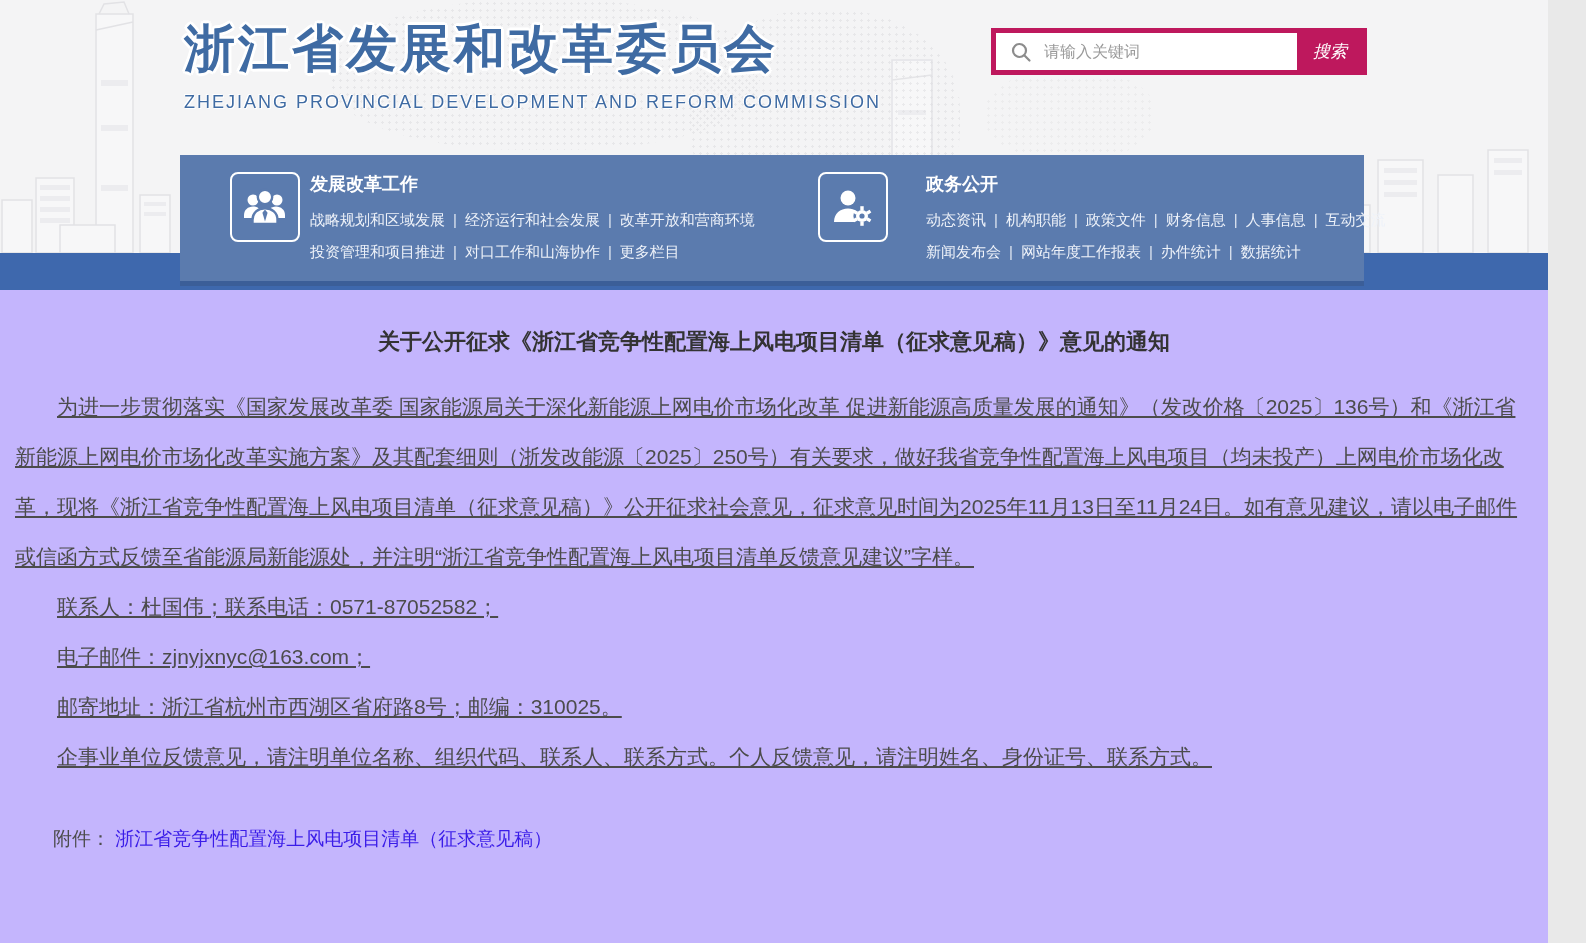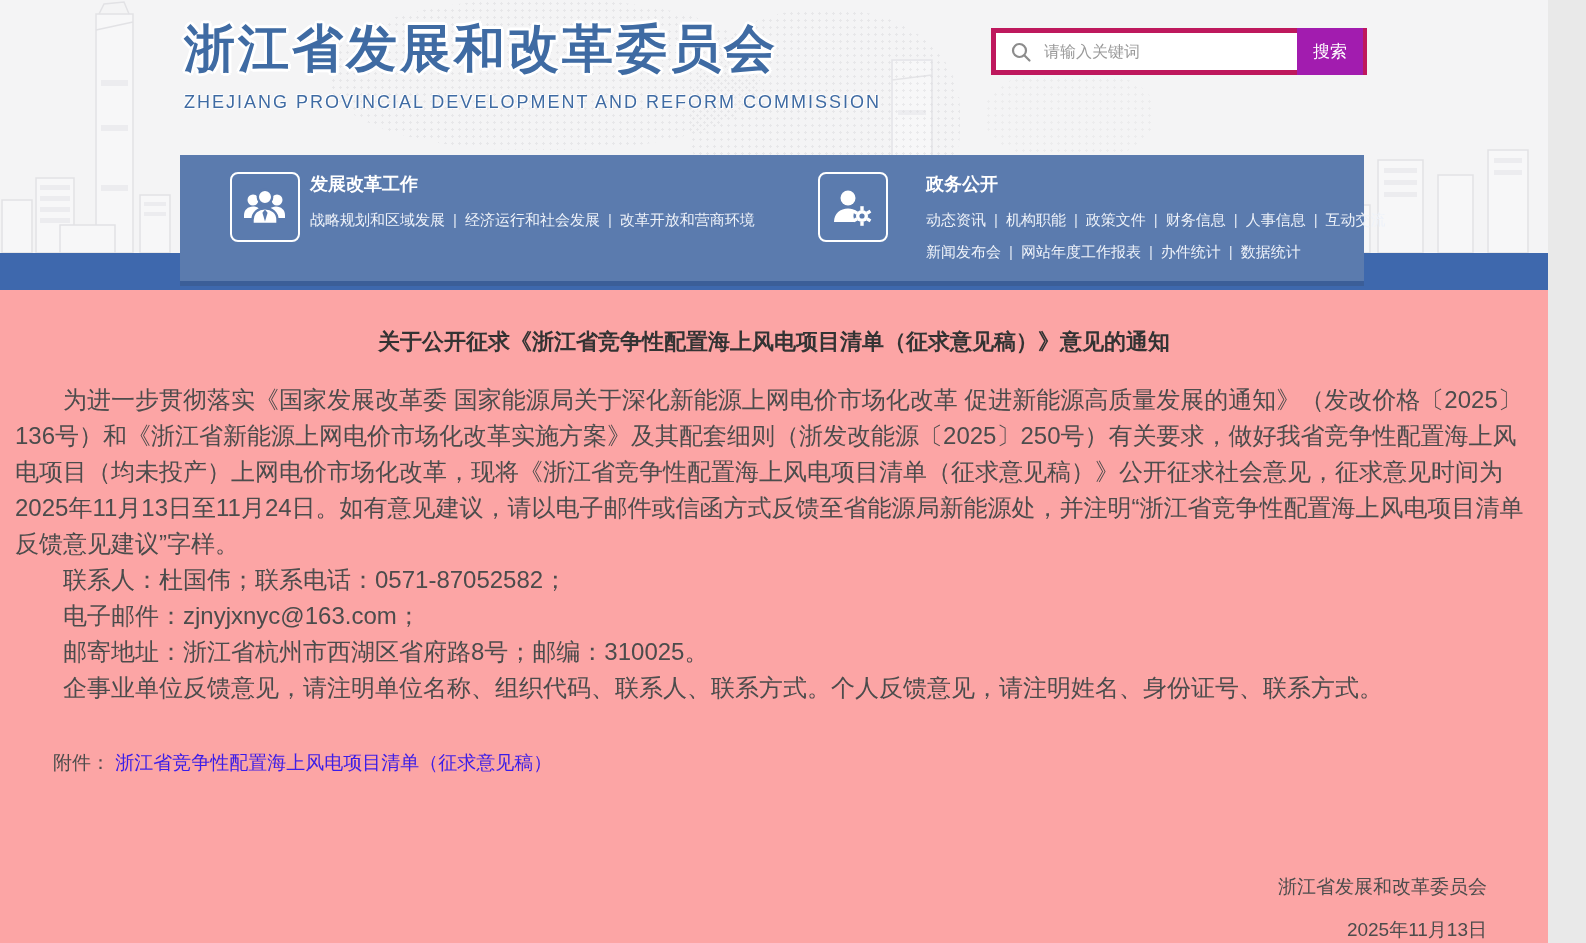--- a/index.html
+++ b/index.html
@@ -17,42 +17,42 @@
     text-shadow:-2px -2px 0 #fff,2px -2px 0 #fff,-2px 2px 0 #fff,2px 2px 0 #fff,0 3px 0 #fff,3px 0 0 #fff,0 -3px 0 #fff,-3px 0 0 #fff;}
   .brand-en{margin-top:13px;font-size:18px;font-weight:normal;color:#3f6ba3;letter-spacing:2px;
     text-shadow:-1px -1px 0 #fff,1px 1px 0 #fff;}
 
   
   .search{position:absolute;left:991px;top:28px;width:376px;height:47px;background:#fff;
           border:5px solid #be185d;box-sizing:border-box;display:flex;align-items:center;z-index:3;}
   .search .mag{margin:0 10px 0 14px;display:flex;}
   .search input{flex:1;border:none;outline:none;font-size:16px;color:#333;background:transparent;min-width:0;}
   .search input::placeholder{color:#9a9a9a;}
-  .search-btn{width:66px;height:47px;margin:-1px -1px -1px 0;background:#a21caf;color:#fff;
-              font-size:17px;border:none;cursor:pointer;font-family:inherit;}
+  .search-btn{width:66px;height:47px;margin:-1px -1px -1px 0;background:#be185d;color:#fff;
+              font-size:17px;border:none;cursor:pointer;font-family:inherit;font-style:italic;}
 
   
   .band{position:absolute;left:0;top:253px;width:100%;height:37px;background:#3e68ad;z-index:1;}
   .navpanel{position:absolute;left:180px;top:155px;width:1184px;height:126px;background:#5b7bae;
             box-shadow:0 5px 0 rgba(56,79,117,.38);z-index:2;}
   .nav-section{position:absolute;top:17px;display:flex;}
   .nav-section:nth-child(1){left:50px;}
   .nav-section:nth-child(2){left:638px;gap:28px;}
   .icon-box{width:66px;height:66px;border:2px solid #fff;border-radius:8px;flex:none;
             display:flex;align-items:center;justify-content:center;}
   .nav-txt{margin-left:10px;}
   .nav-title{font-size:18px;font-weight:bold;color:#fff;margin:0 0 8px;cursor:pointer;}
   .nav-row{font-size:15px;color:#eef2f9;line-height:32px;white-space:nowrap;}
   .nav-row a{color:#eef2f9;text-decoration:none;cursor:pointer;font-family:Liberation Serif, serif;}
   .sep{margin:0 8px;font-style:normal;opacity:.9;}
 
   
-  .main{position:absolute;left:0;top:290px;width:100%;height:653px;background:#fca5a5;z-index:2;box-sizing:border-box;}
+  .main{position:absolute;left:0;top:290px;width:100%;height:653px;background:#c4b5fd;z-index:2;box-sizing:border-box;}
   .art-title{margin:37px 20px 0;text-align:center;font-size:22px;font-weight:bold;color:#333;}
-  .art-body{margin:25px 16px 0 15px;font-size:24px;line-height:36px;color:#4c4c4c;}
+  .art-body{margin:25px 16px 0 15px;font-size:21px;line-height:50px;color:#4c4c4c;text-decoration:underline;}
   .para{text-indent:2em;margin:0;}
   .attach{margin:37px 16px 0 15px;text-indent:2em;font-size:19px;line-height:40px;color:#4c4c4c;}
   .attach a{color:#3a1ce8;text-decoration:none;cursor:pointer;}
   .footer{margin:82px 61px 0 0;text-align:right;font-size:19px;color:#4c4c4c;line-height:43px;}
 </style>
 </head>
 <body>
 
 <div class="page">
 
@@ -132,20 +132,21 @@
             <circle cx="35" cy="14" r="5.5"></circle>
             <path d="M25 29c0-5 4-8.5 9-8.5s9 3.5 9 8.5v3H25z"></path>
             <circle cx="23" cy="11" r="7.2" stroke="#5b7bae" stroke-width="2.4"></circle>
             <path d="M10.5 34c0-7.5 5.5-11.7 12.5-11.7S35.5 26.5 35.5 34v4h-25z" stroke="#5b7bae" stroke-width="2.4"></path>
             <path d="M23 23.5l2.6 3.2-2.6 8.8-2.6-8.8z" fill="#5b7bae"></path>
           </svg>
         </div>
         <div class="nav-txt">
           <div class="nav-title">发展改革工作</div>
           <div class="nav-row"><a href="#">战略规划和区域发展</a><i class="sep">|</i><a href="#">经济运行和社会发展</a><i class="sep">|</i><a href="#">改革开放和营商环境</a></div>
+          <div class="nav-row"><a href="#">投资管理和项目推进</a><i class="sep">|</i><a href="#">对口工作和山海协作</a><i class="sep">|</i><a href="#">更多栏目</a></div>
         </div>
       </div>
       <div class="nav-section">
         <div class="icon-box">
           <svg width="44" height="42" viewBox="0 0 44 42" fill="#fff">
             <circle cx="17" cy="12" r="7.5"></circle>
             <path d="M3 36c0-8.5 6.3-13.5 14-13.5 3.4 0 6.5 1 8.9 2.9L24 36z"></path>
             <g transform="translate(31,30)">
               <circle r="8.6" fill="#5b7bae"></circle>
               <g fill="#fff">

